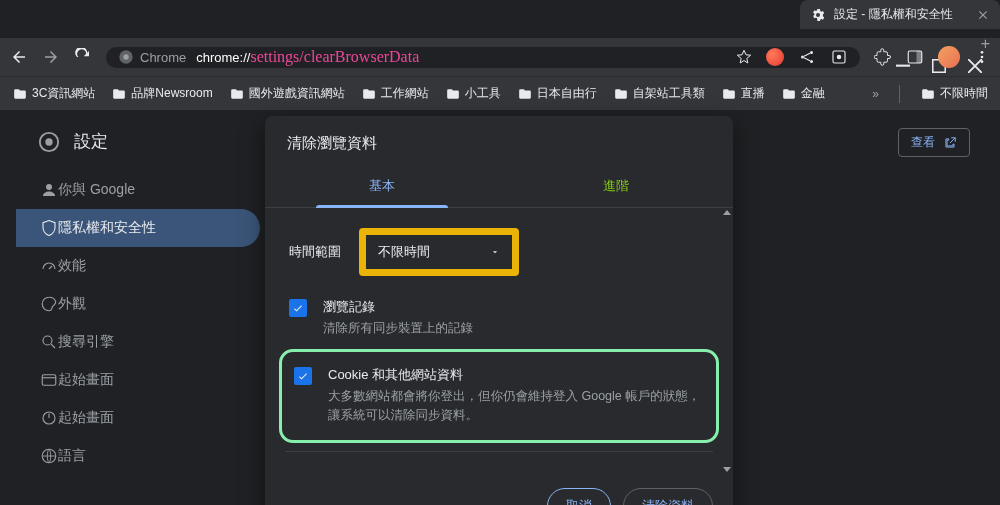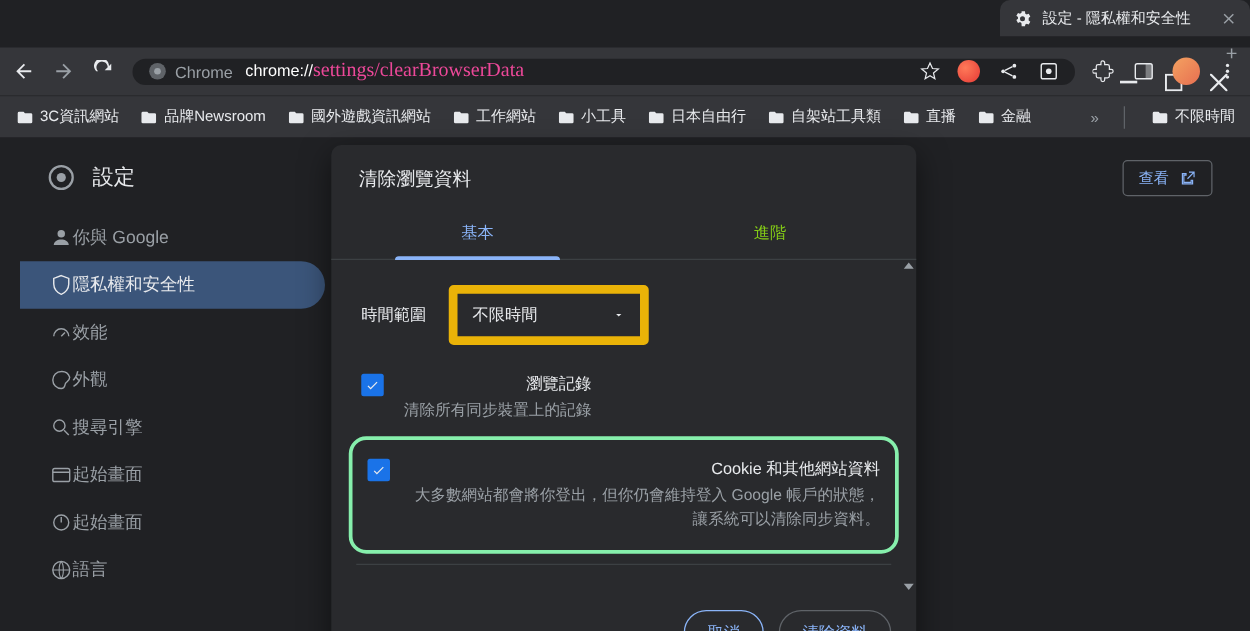--- a/index.html
+++ b/index.html
@@ -49,21 +49,21 @@
 .tabs-row { display: flex; border-bottom: 1px solid #3c4043; }
 .mtab { flex: 1; text-align: center; padding: 12px 0; font-size: 13px; color: #84cc16; position: relative; }
 .mtab.active { color: #8ab4f8; }
 .mtab.active::after { content: ""; position: absolute; left: 22%; right: 22%; bottom: -1px; height: 3px; background: #8ab4f8; border-radius: 3px 3px 0 0; }
 
 .modal-body { padding: 12px 20px; max-height: 280px; position: relative; }
 .time-row { display: flex; align-items: center; gap: 18px; margin: 8px 4px 14px; font-size: 13px; }
 .time-label { color: #e8eaed; }
 .time-select { background: transparent; border: 7px solid #eab308; color: #e8eaed; padding: 8px 12px; border-radius: 4px; width: 160px; display: flex; justify-content: space-between; align-items: center; font-size: 13px; }
 
-.check-row { display: flex; gap: 16px; padding: 8px 4px 10px; text-align: right; }
+.check-row { display: flex; gap: 16px; padding: 8px 4px 10px; }
 .checkbox { width: 18px; height: 18px; border-radius: 2px; flex-shrink: 0; margin-top: 1px; display: flex; align-items: center; justify-content: center; }
 .checkbox.checked { background: #1a73e8; }
 .chk-label { font-size: 13px; color: #e8eaed; margin-bottom: 3px; }
 .chk-desc { font-size: 12.5px; color: #9aa0a6; line-height: 1.5; }
 .callout { border: 3px solid #86efac; border-radius: 14px; padding: 6px 8px; margin: 1px -6px; }
 .divider-row { border-top: 1px solid #3c4043; margin: 8px 0 0 0; padding: 10px 4px 0; display: flex; gap: 16px; }
 
 .scroll-ind { position: absolute; right: 2px; top: 0; bottom: 0; width: 6px; }
 .scroll-up { position: absolute; top: 2px; right: 0; width: 0; height: 0; border-left: 4px solid transparent; border-right: 4px solid transparent; border-bottom: 5px solid #9aa0a6; }
 .scroll-down { position: absolute; bottom: 2px; right: 0; width: 0; height: 0; border-left: 4px solid transparent; border-right: 4px solid transparent; border-top: 5px solid #9aa0a6; }

